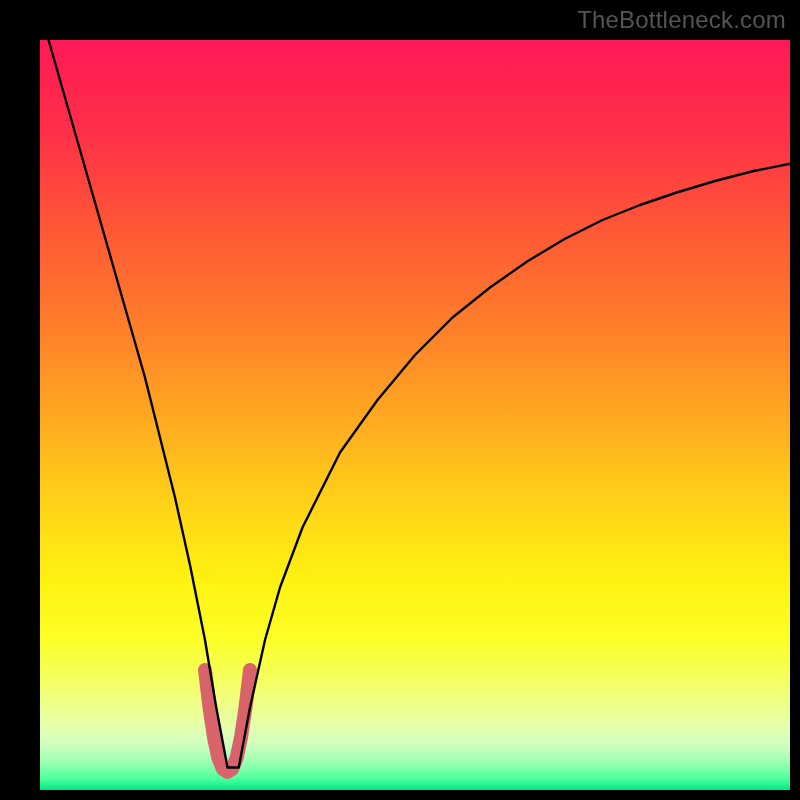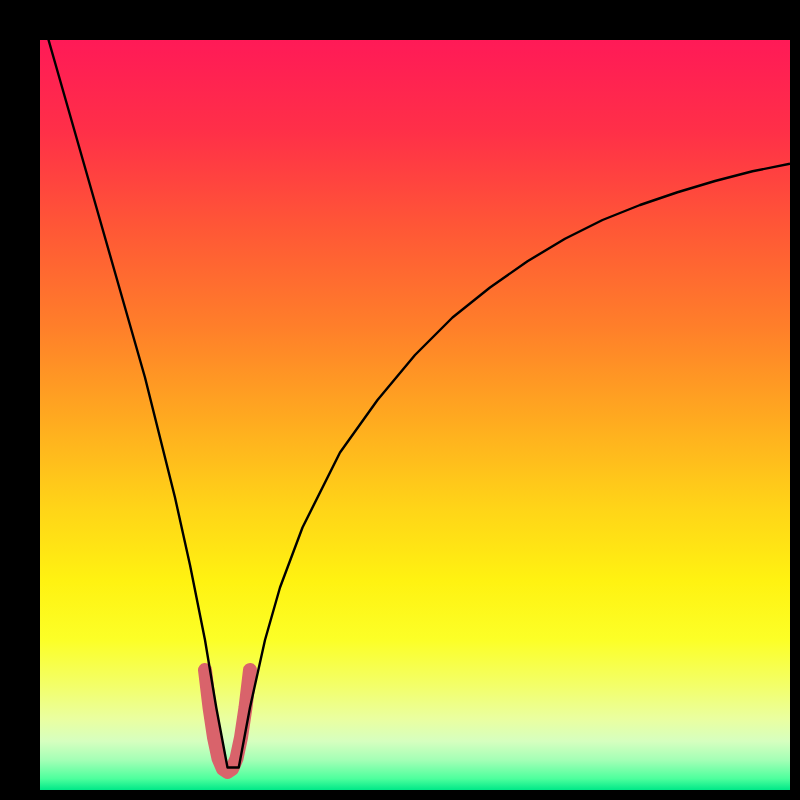--- a/index.html
+++ b/index.html
@@ -46,20 +46,21 @@
     width: 750px;
     height: 750px;
     overflow: visible;
   }
 </style>
 </head>
 <body>
 
 <div class="stage">
 
+  <div class="watermark">TheBottleneck.com</div>
 
   <div class="plot-area">
     <svg class="gradient-bg" viewBox="0 0 100 100" preserveAspectRatio="none">
       <defs>
         <linearGradient id="bg-grad" x1="0" y1="0" x2="0" y2="1">
             <stop offset="0.00%" stop-color="#ff1a57"></stop>
             <stop offset="12.00%" stop-color="#ff2f48"></stop>
             <stop offset="25.00%" stop-color="#ff5736"></stop>
             <stop offset="38.00%" stop-color="#ff7e2a"></stop>
             <stop offset="50.00%" stop-color="#ffa820"></stop>

